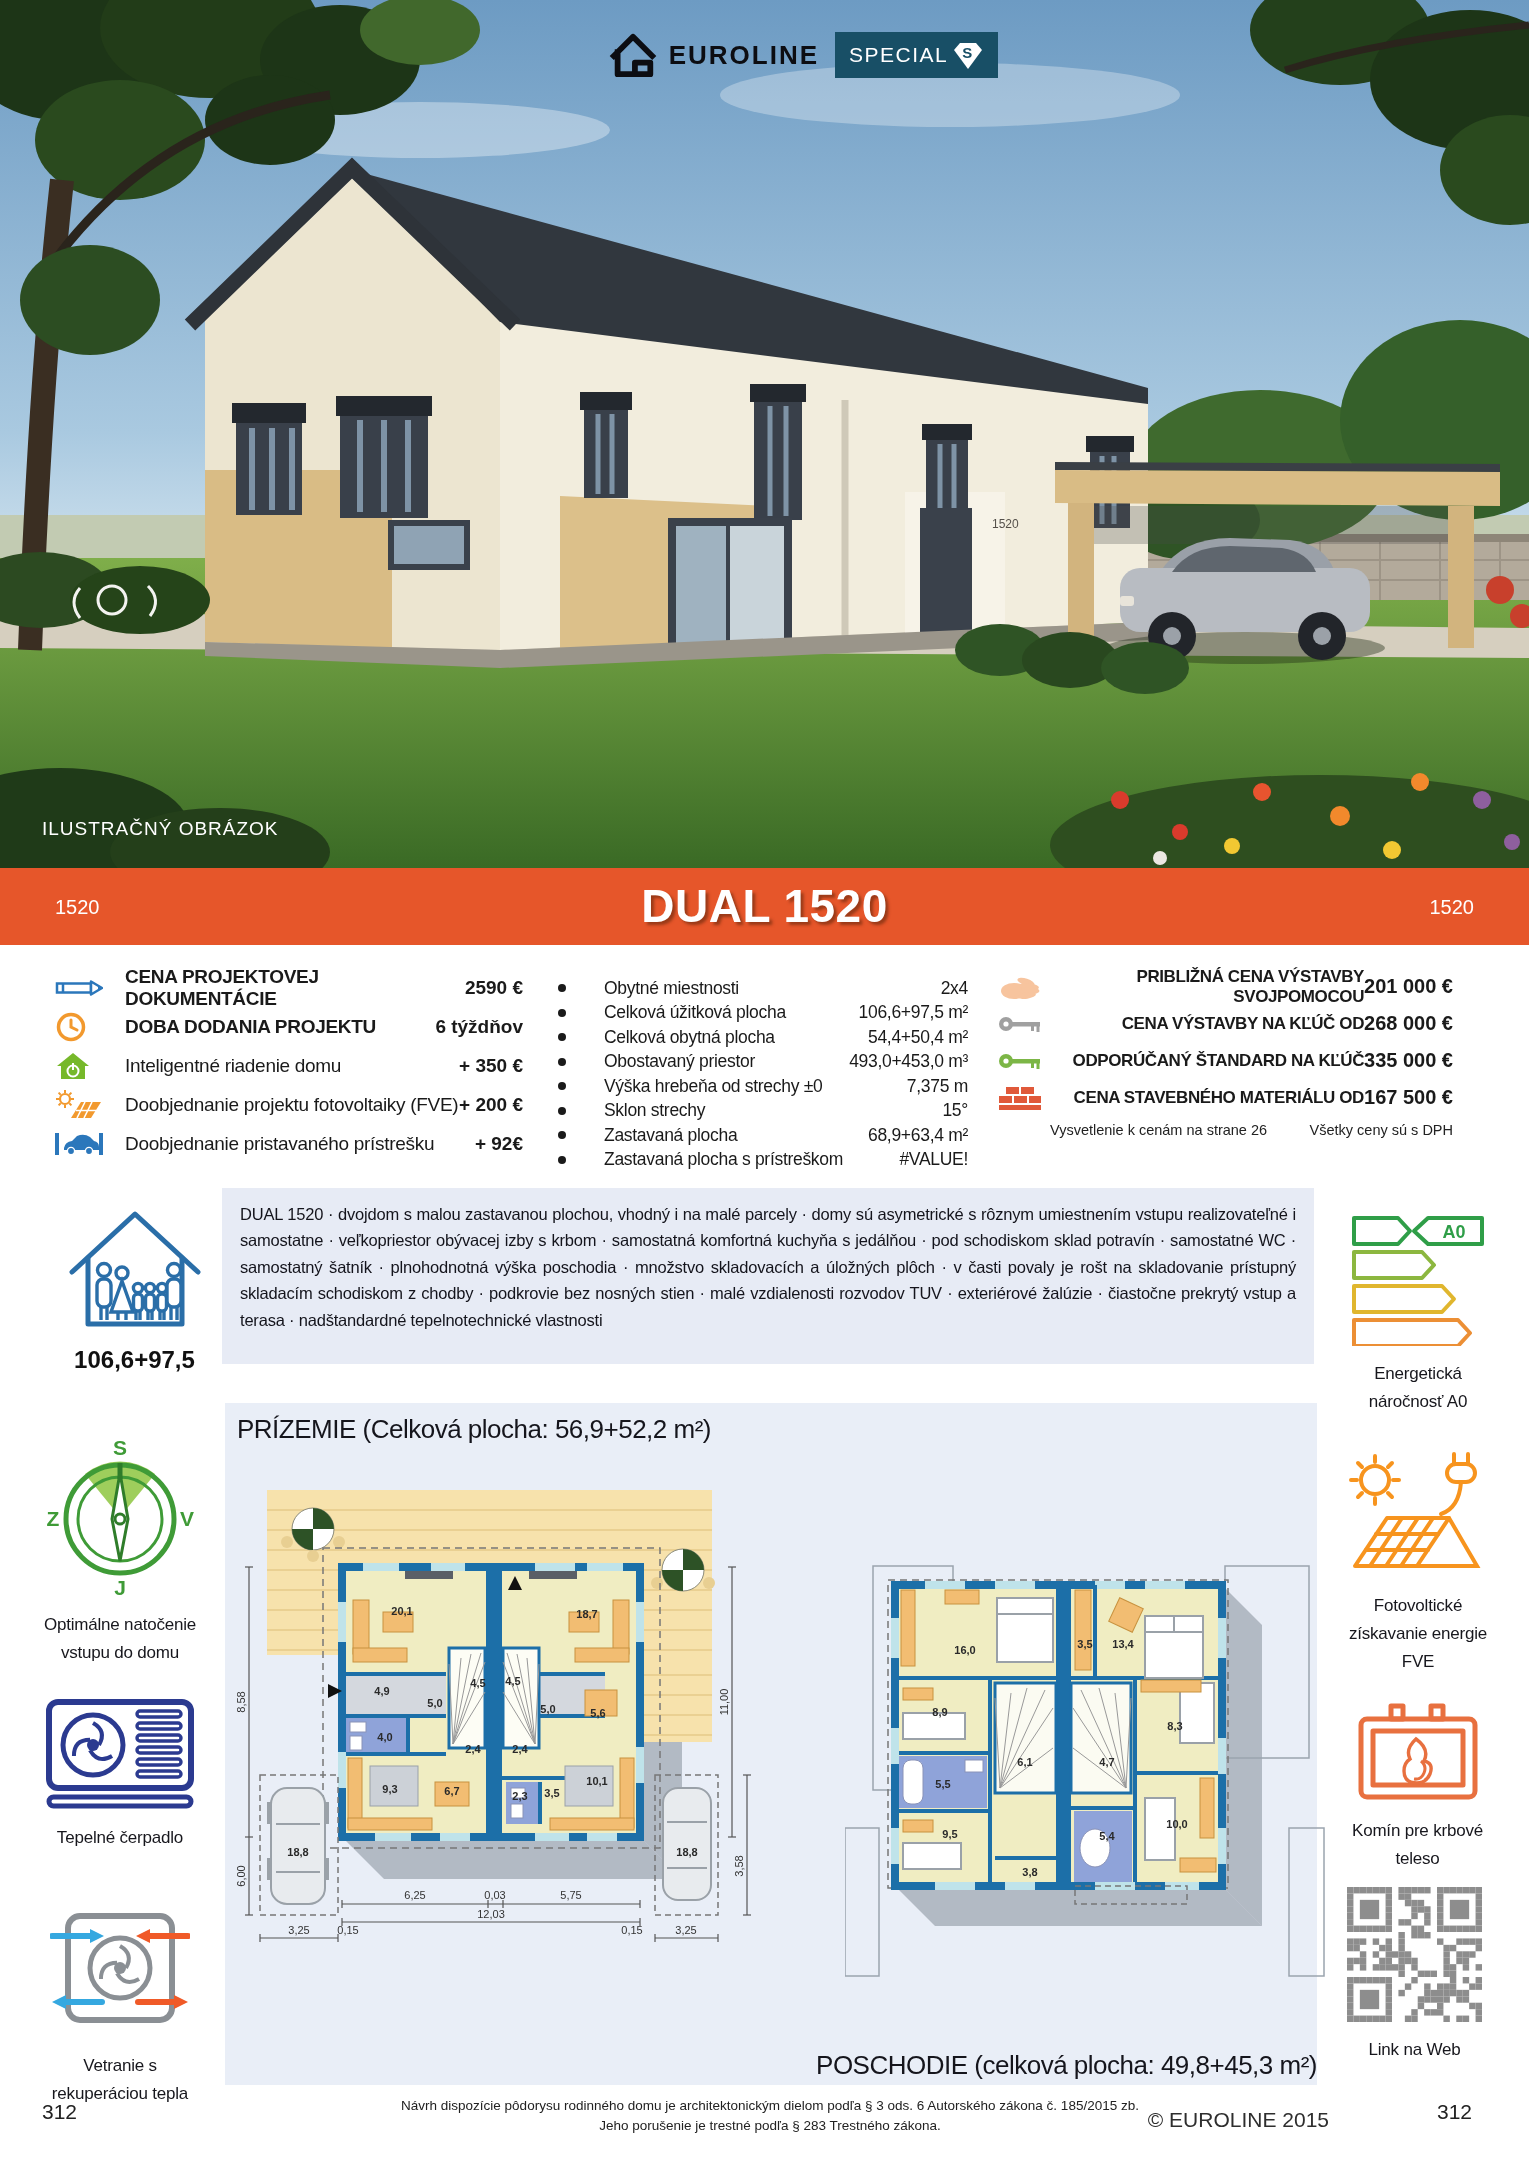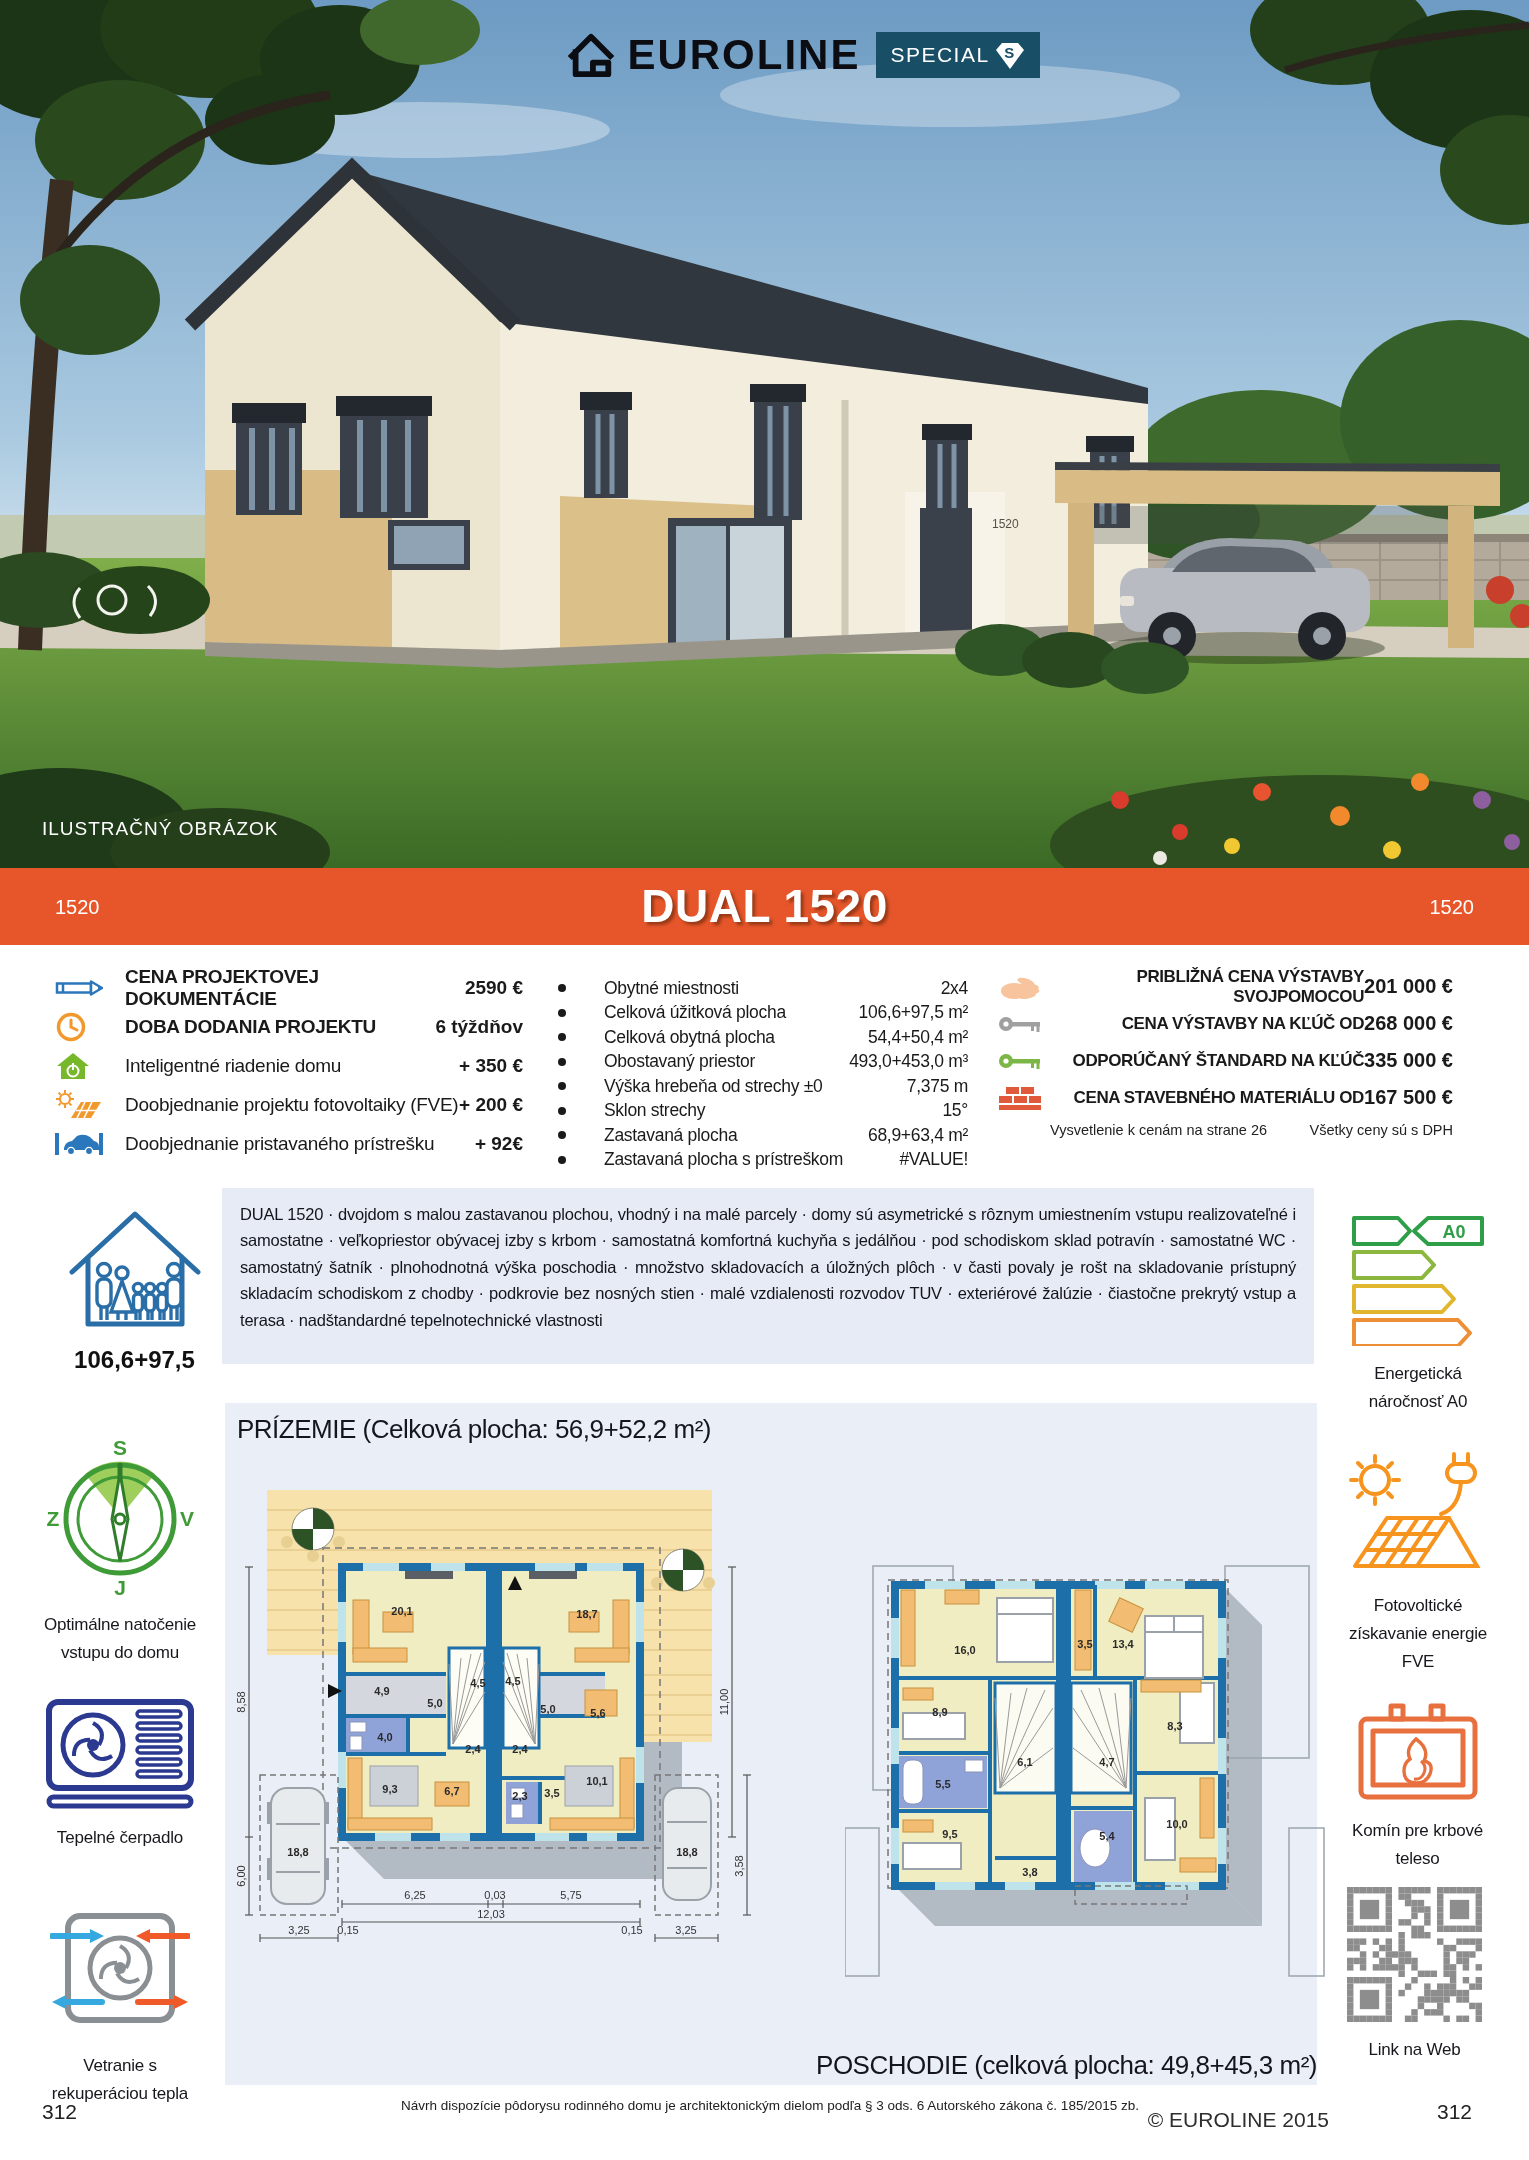--- a/index.html
+++ b/index.html
@@ -4,21 +4,21 @@
 <style>
   html,body{margin:0;padding:0;background:#fff;}
   .page{position:relative;width:1529px;height:2160px;background:#fff;overflow:hidden;
         font-family:"Liberation Sans",sans-serif;color:#1a1a1a;}
   .abs{position:absolute;}
   
   .photo{position:absolute;left:0;top:0;width:1529px;height:868px;overflow:hidden;}
   .photo-caption{position:absolute;left:42px;top:818px;color:#fff;font-size:19px;letter-spacing:1px;}
   .logo-bar{position:absolute;top:30px;left:0;right:0;display:flex;justify-content:center;
             align-items:center;gap:16px;transform:translateX(38px);}
-  .brand{display:flex;align-items:center;gap:10px;color:#0c0d12;font-size:42px;font-weight:bold;letter-spacing:2px;}
+  .brand{display:flex;align-items:center;gap:10px;color:#0c0d12;font-size:26px;font-weight:bold;letter-spacing:2px;}
   .badge{display:flex;align-items:center;gap:4px;background:#184f66;color:#fff;
          font-size:21px;letter-spacing:1.5px;padding:8px 14px;}
   
   .banner{position:absolute;left:0;top:868px;width:1529px;height:77px;background:#e6562a;}
   .banner h1{margin:0;text-align:center;line-height:77px;font-size:46px;font-weight:800;color:#fff;
              letter-spacing:0.5px;text-shadow:3px 3px 3px rgba(90,35,10,.55);}
   .banner .code{position:absolute;top:28px;color:#fff;font-size:20px;}
   
   .irow{display:flex;align-items:center;}
   .col-left{position:absolute;left:55px;top:968px;width:468px;}
@@ -962,17 +962,18 @@
         <rect x="108.80000000000001" y="128" width="6.4" height="6.4" fill="#8d8d8d"></rect>
         <rect x="115.2" y="128" width="6.4" height="6.4" fill="#8d8d8d"></rect>
         <rect x="128" y="128" width="6.4" height="6.4" fill="#8d8d8d"></rect>
       </svg>
     <div class="cap">Link na Web</div>
   </div>
 
   <div class="pageno" style="left:42px;">312</div>
   <div class="legal">
     <div>Návrh dispozície pôdorysu rodinného domu je architektonickým dielom podľa § 3 ods. 6 Autorského zákona č. 185/2015 zb.</div>
+    <div>Jeho porušenie je trestné podľa § 283 Trestného zákona.</div>
   </div>
   <div class="copyright">© EUROLINE 2015</div>
   <div class="pageno" style="left:1437px;">312</div>
 
 </div>
 
 </body></html>

